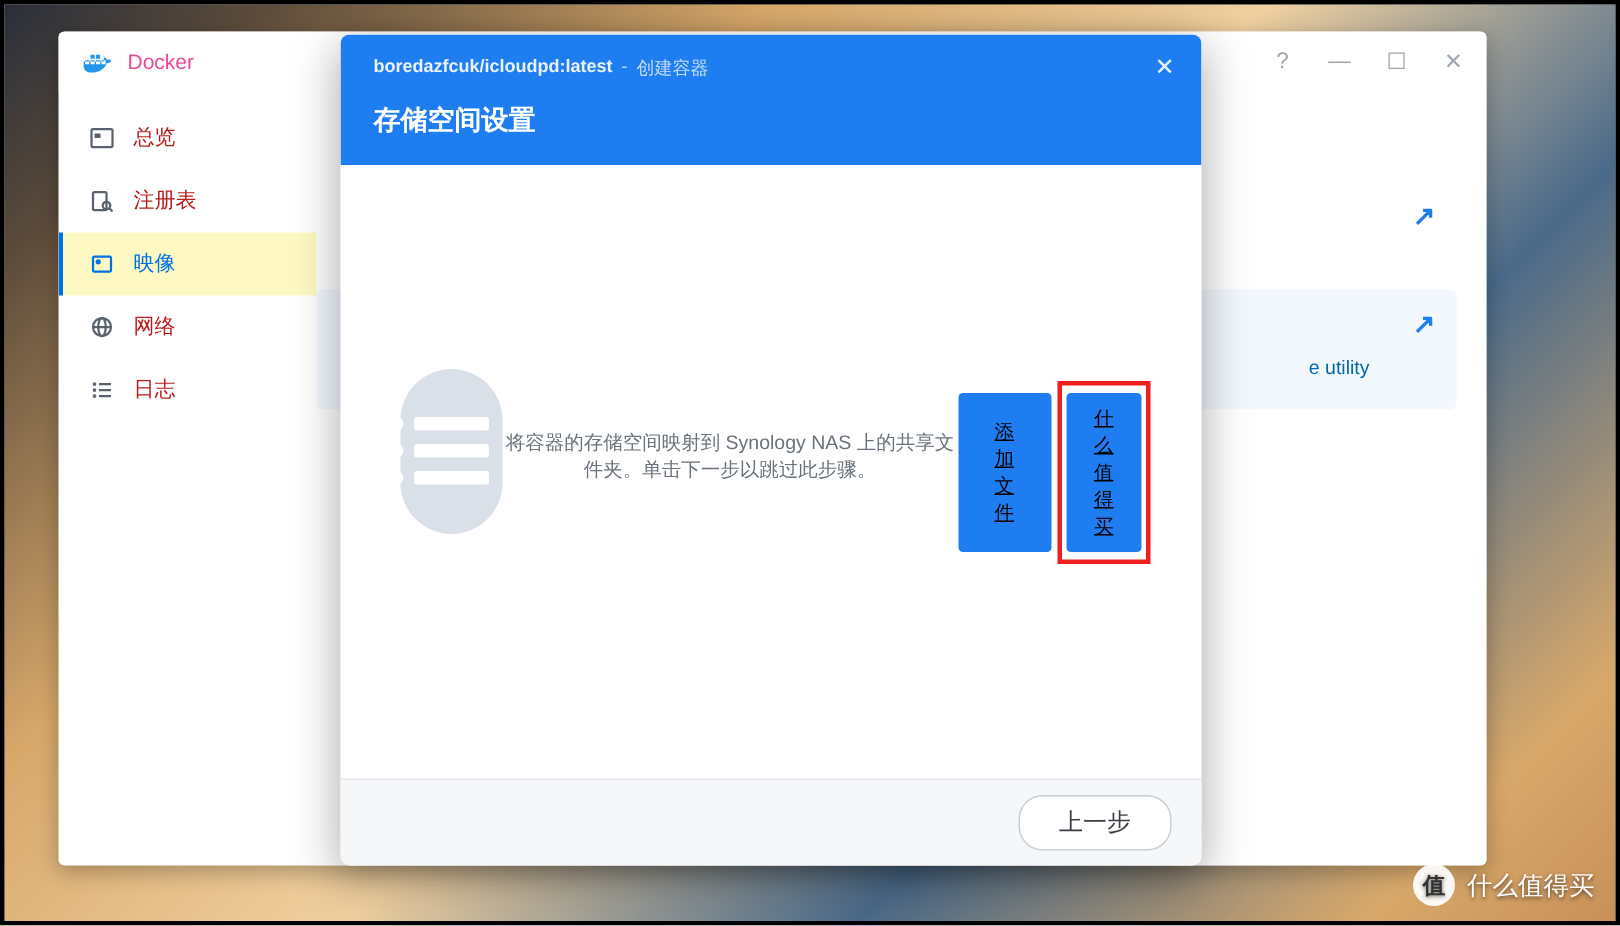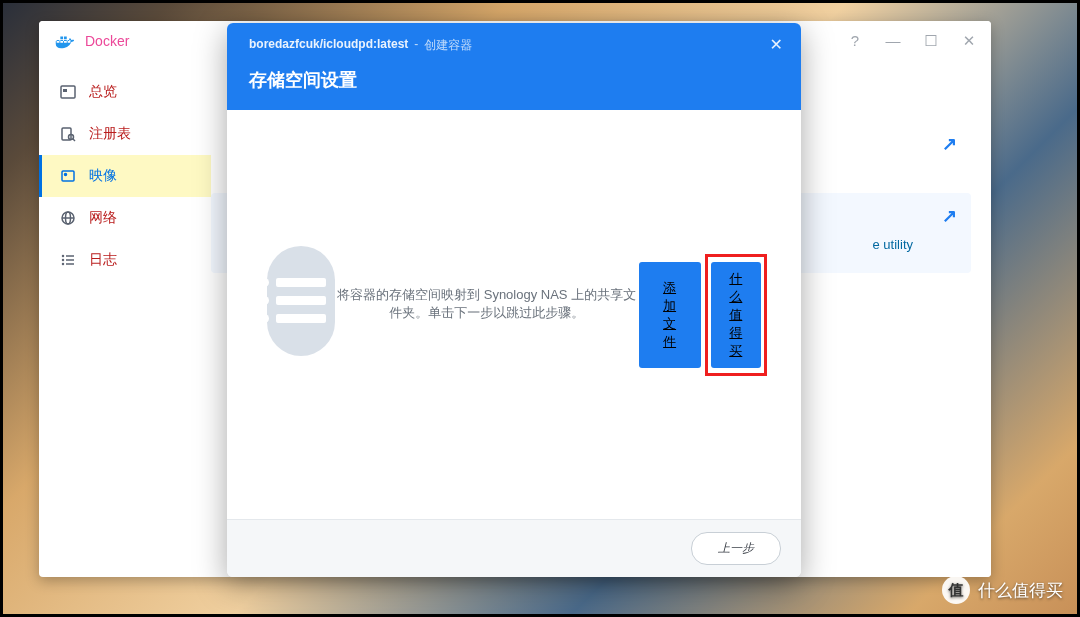--- a/index.html
+++ b/index.html
@@ -32,21 +32,21 @@
   .modal-header .close { position: absolute; right: 18px; top: 12px; font-size: 16px; cursor: pointer; opacity: 0.9; }
   .modal-body { flex: 1; display: flex; flex-direction: row; align-items: center; justify-content: center; padding: 0 40px; }
   .empty-disc { width: 110px; height: 110px; border-radius: 55px; background: #d9e0e8; display: flex; flex-direction: column; align-items: center; justify-content: center; gap: 9px; margin-bottom: 28px; }
   .empty-disc .line { width: 50px; height: 9px; border-radius: 2px; background: #fff; position: relative; }
   .empty-disc .line::before { content: ""; position: absolute; left: -16px; top: 0; width: 9px; height: 9px; border-radius: 50%; background: #fff; }
   .help-text { color: #6a727c; font-size: 13px; margin-bottom: 22px; text-align: center; }
   .btn-row { display: flex; gap: 10px; }
   .btn-primary { background: #1e7df0; color: #000000; border: none; padding: 8px 18px; font-size: 13px; border-radius: 3px; cursor: pointer; text-decoration: underline; }
   .highlight-box { position: absolute; border: 3px solid #ef1f1f; left: -6px; top: -8px; right: -6px; bottom: -8px; pointer-events: none; }
   .modal-footer { height: 58px; background: #f5f7f9; display: flex; align-items: center; justify-content: flex-end; gap: 12px; padding: 0 20px; border-top: 1px solid #e4e8ec; }
-  .btn-sec { background: #fff; color: #3a3f47; border: 1px solid #c8cfd6; padding: 7px 26px; font-size: 12px; border-radius: 16px; cursor: pointer; font-style: italic; }
+  .btn-sec { background: #fff; color: #3a3f47; border: 1px solid #c8cfd6; padding: 7px 26px; font-size: 16px; border-radius: 16px; cursor: pointer; }
   .btn-next { background: #1e7df0; color: #fff; border: none; padding: 8px 32px; font-size: 13px; border-radius: 16px; cursor: pointer; }
   .watermark { position: absolute; right: 14px; bottom: 10px; display: flex; align-items: center; gap: 8px; color: #fff; font-size: 17px; font-weight: 500; text-shadow: 0 1px 3px rgba(0,0,0,0.6); }
   .wm-badge { width: 28px; height: 28px; border-radius: 50%; background: rgba(255,255,255,0.92); color: #333; display: flex; align-items: center; justify-content: center; font-size: 15px; font-weight: 700; }
 </style>
 </head>
 <body>
 
 <div class="desktop">
 
   <div class="app-window">

